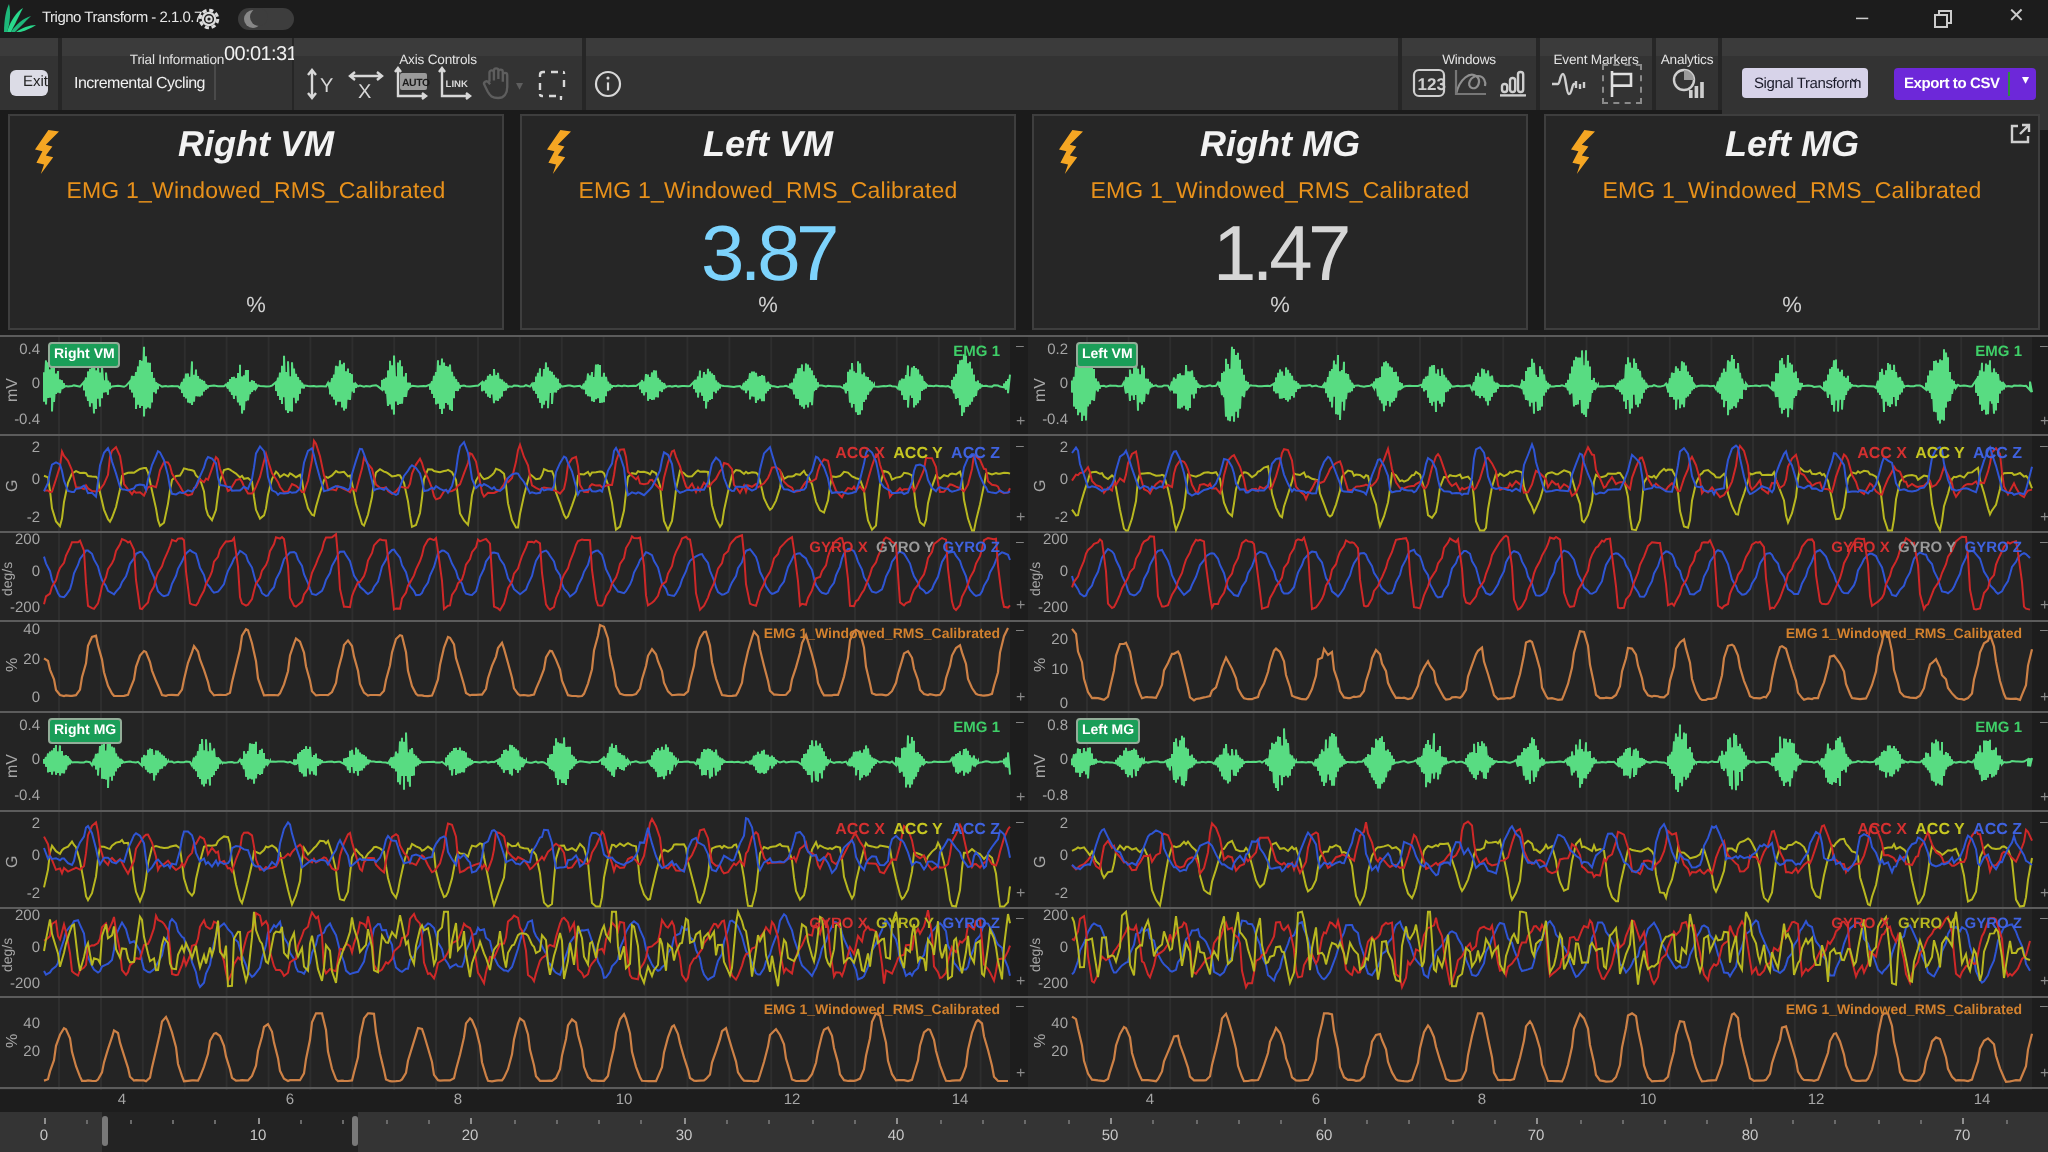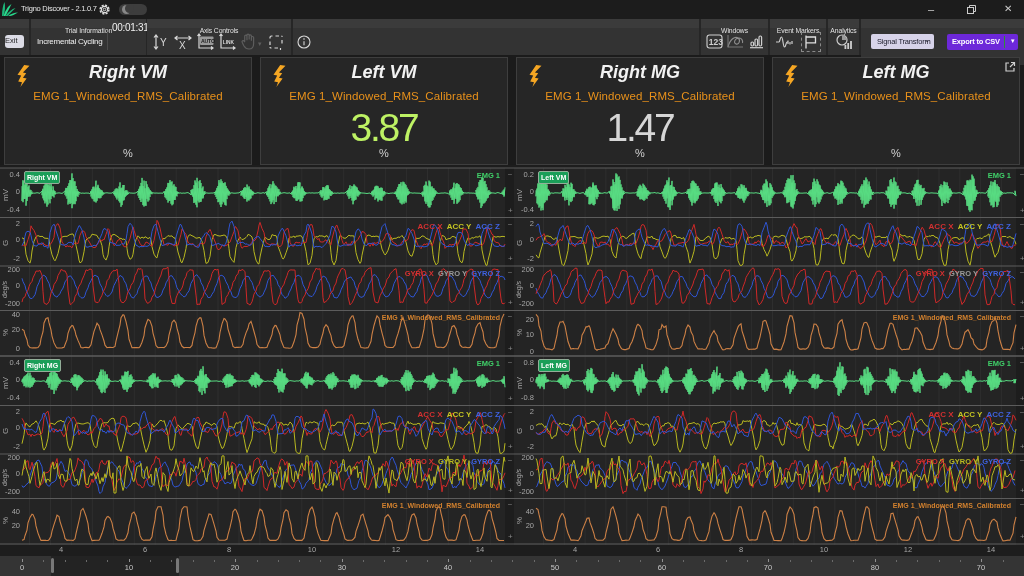--- a/index.html
+++ b/index.html
@@ -7,41 +7,41 @@
 </style></head>
 <body>
 
 <div style="position:absolute;left:0;top:0;width:1024px;height:19px;background:#1c1c1c">
  <svg width="18" height="16" viewBox="0 0 18 16" style="position:absolute;left:1px;top:1px">
   <path d="M1 15 C1 9 2 4 3.5 1 C4.5 5 4 11 2.5 15 Z" fill="#1db87a"></path>
   <path d="M2.5 15 C4 10 7 5 10.5 3 C8.5 7 6 12 4.5 15 Z" fill="#29d98c"></path>
   <path d="M4.5 15 C7 11 11 8 14.5 7 C11.5 10 8 13.5 6.5 15 Z" fill="#1db87a"></path>
   <path d="M7 15 C10 13 13.5 11.5 17 11.5 C14 13.5 10.5 14.8 9 15 Z" fill="#29d98c"></path>
  </svg>
- <div class="t" style="left:21px;top:5px;color:#e8e8e8;font-size:7.5px;letter-spacing:-0.25px">Trigno Discover - 2.1.0.7</div>
+ <div class="t" style="left:21px;top:5px;color:#e8e8e8;font-size:7.5px;letter-spacing:-0.25px">Trigno Transform - 2.1.0.7</div>
  <svg width="13" height="13" viewBox="0 0 13 13" style="position:absolute;left:98px;top:3px" fill="none" stroke="#dcdcdc">
   <circle cx="6.5" cy="6.5" r="4.4" stroke-width="1.5" stroke-dasharray="2.1 1.35"></circle>
   <circle cx="6.5" cy="6.5" r="3.1" stroke-width="1.1"></circle>
   <circle cx="6.5" cy="6.5" r="1.3" stroke-width="1"></circle>
  </svg>
  <div style="position:absolute;left:119px;top:4px;width:28px;height:11px;background:#3d3d3d;border-radius:5.5px">
    <div style="position:absolute;left:2.5px;top:1px;width:9px;height:9px;border-radius:50%;background:#888888"></div>
    <div style="position:absolute;left:6px;top:0px;width:9px;height:9px;border-radius:50%;background:#3d3d3d"></div>
  </div>
  <div class="t" style="left:928px;top:3px;color:#cccccc;font-size:11px">–</div>
  <svg width="9" height="9" viewBox="0 0 9 9" style="position:absolute;left:967px;top:5px" fill="none" stroke="#cccccc" stroke-width="1">
    <rect x="0.5" y="2.5" width="6" height="6" fill="#1c1c1c"></rect>
       <path d="M2.5 2.5 v-2 h6 v6 h-2"></path>
  </svg>
  <div class="t" style="left:1004px;top:3px;color:#cccccc;font-size:10px">✕</div>
 </div>
 <div style="position:absolute;left:0;top:19px;width:1024px;height:36px;background:#262626"></div>
 <div style="position:absolute;left:0px;top:19px;width:29px;height:36px;background:#333333">
     <div style="position:absolute;left:0;top:0;width:100%;height:9px;background:#3b3b3b"></div>
-    <div class="t" style="left:5px;top:16px;width:19px;background:#dcdce6;border-radius:3px;color:#222;font-size:7.5px;padding:2px 0;text-align:left">Exit</div>
+    <div class="t" style="left:5px;top:16px;width:19px;background:#dcdce6;border-radius:3px;color:#222;font-size:7.5px;padding:2px 0;text-align:right">Exit</div>
   </div>
 <div style="position:absolute;left:31px;top:19px;width:115px;height:36px;background:#333333">
     <div style="position:absolute;left:0;top:0;width:100%;height:9px;background:#3b3b3b;text-align:center"><span class="t" style="position:relative;color:#e2e2e2;font-size:6.8px;top:0px;letter-spacing:-0.1px">Trial Information</span></div>
     <div class="t" style="left:6px;top:18px;color:#f0f0f0;font-size:8px;letter-spacing:-0.25px">Incremental Cycling</div>
     <div style="position:absolute;left:76px;top:13px;width:1px;height:18px;background:#4a4a4a"></div>
     <div class="t" style="left:81px;top:3px;color:#f0f0f0;font-size:10px;letter-spacing:-0.3px">00:01:31</div>
   </div>
 <div style="position:absolute;left:147px;top:19px;width:144px;height:36px;background:#333333">
     <div style="position:absolute;left:0;top:0;width:100%;height:9px;background:#3b3b3b;text-align:center"><span class="t" style="position:relative;color:#e2e2e2;font-size:6.8px;top:0px;letter-spacing:-0.1px">Axis Controls</span></div>
     <svg width="18" height="18" viewBox="0 0 18 18" style="position:absolute;left:5px;top:14px" fill="none" stroke="#d8d8d8" stroke-width="1.2">
@@ -134,21 +134,21 @@
 <div class="t" style="left:0;top:4px;width:100%;text-align:center;color:#f2f2f2;font-size:18px;font-weight:bold;font-style:italic">Right VM</div>
 <div class="t" style="left:0;top:32px;width:100%;text-align:center;color:#e8911b;font-size:11.5px;letter-spacing:0.1px">EMG 1_Windowed_RMS_Calibrated</div>
 <div class="t" style="left:0;top:89px;width:100%;text-align:center;color:#d0d0d0;font-size:11px">%</div>
 </div>
 <div style="position:absolute;left:260px;top:57px;width:248px;height:108px;background:#262626;border:1px solid #3e3e3e;box-sizing:border-box">
 <svg width="13" height="22" viewBox="0 0 13 22" style="position:absolute;left:12px;top:7px">
       <path d="M7.2 0 L0.5 9.8 L4.2 10.6 L1.2 16.4 L5 17.2 L3.4 22 L9.6 13.6 L5.9 12.7 L9.2 8.2 L5.9 7.4 L12.5 0.8 Z" fill="#f5a623"></path>
     </svg>
 <div class="t" style="left:0;top:4px;width:100%;text-align:center;color:#f2f2f2;font-size:18px;font-weight:bold;font-style:italic">Left VM</div>
 <div class="t" style="left:0;top:32px;width:100%;text-align:center;color:#e8911b;font-size:11.5px;letter-spacing:0.1px">EMG 1_Windowed_RMS_Calibrated</div>
-<div class="t" style="left:0;top:50px;width:100%;text-align:center;color:#bef264;font-size:39px;letter-spacing:-2.2px;line-height:1">3.87</div>
+<div class="t" style="left:0;top:50px;width:100%;text-align:center;color:#7dd3fc;font-size:39px;letter-spacing:-2.2px;line-height:1">3.87</div>
 <div class="t" style="left:0;top:89px;width:100%;text-align:center;color:#d0d0d0;font-size:11px">%</div>
 </div>
 <div style="position:absolute;left:516px;top:57px;width:248px;height:108px;background:#262626;border:1px solid #3e3e3e;box-sizing:border-box">
 <svg width="13" height="22" viewBox="0 0 13 22" style="position:absolute;left:12px;top:7px">
       <path d="M7.2 0 L0.5 9.8 L4.2 10.6 L1.2 16.4 L5 17.2 L3.4 22 L9.6 13.6 L5.9 12.7 L9.2 8.2 L5.9 7.4 L12.5 0.8 Z" fill="#f5a623"></path>
     </svg>
 <div class="t" style="left:0;top:4px;width:100%;text-align:center;color:#f2f2f2;font-size:18px;font-weight:bold;font-style:italic">Right MG</div>
 <div class="t" style="left:0;top:32px;width:100%;text-align:center;color:#e8911b;font-size:11.5px;letter-spacing:0.1px">EMG 1_Windowed_RMS_Calibrated</div>
 <div class="t" style="left:0;top:50px;width:100%;text-align:center;color:#d6d6d6;font-size:39px;letter-spacing:-2.2px;line-height:1">1.47</div>
 <div class="t" style="left:0;top:89px;width:100%;text-align:center;color:#d0d0d0;font-size:11px">%</div>

